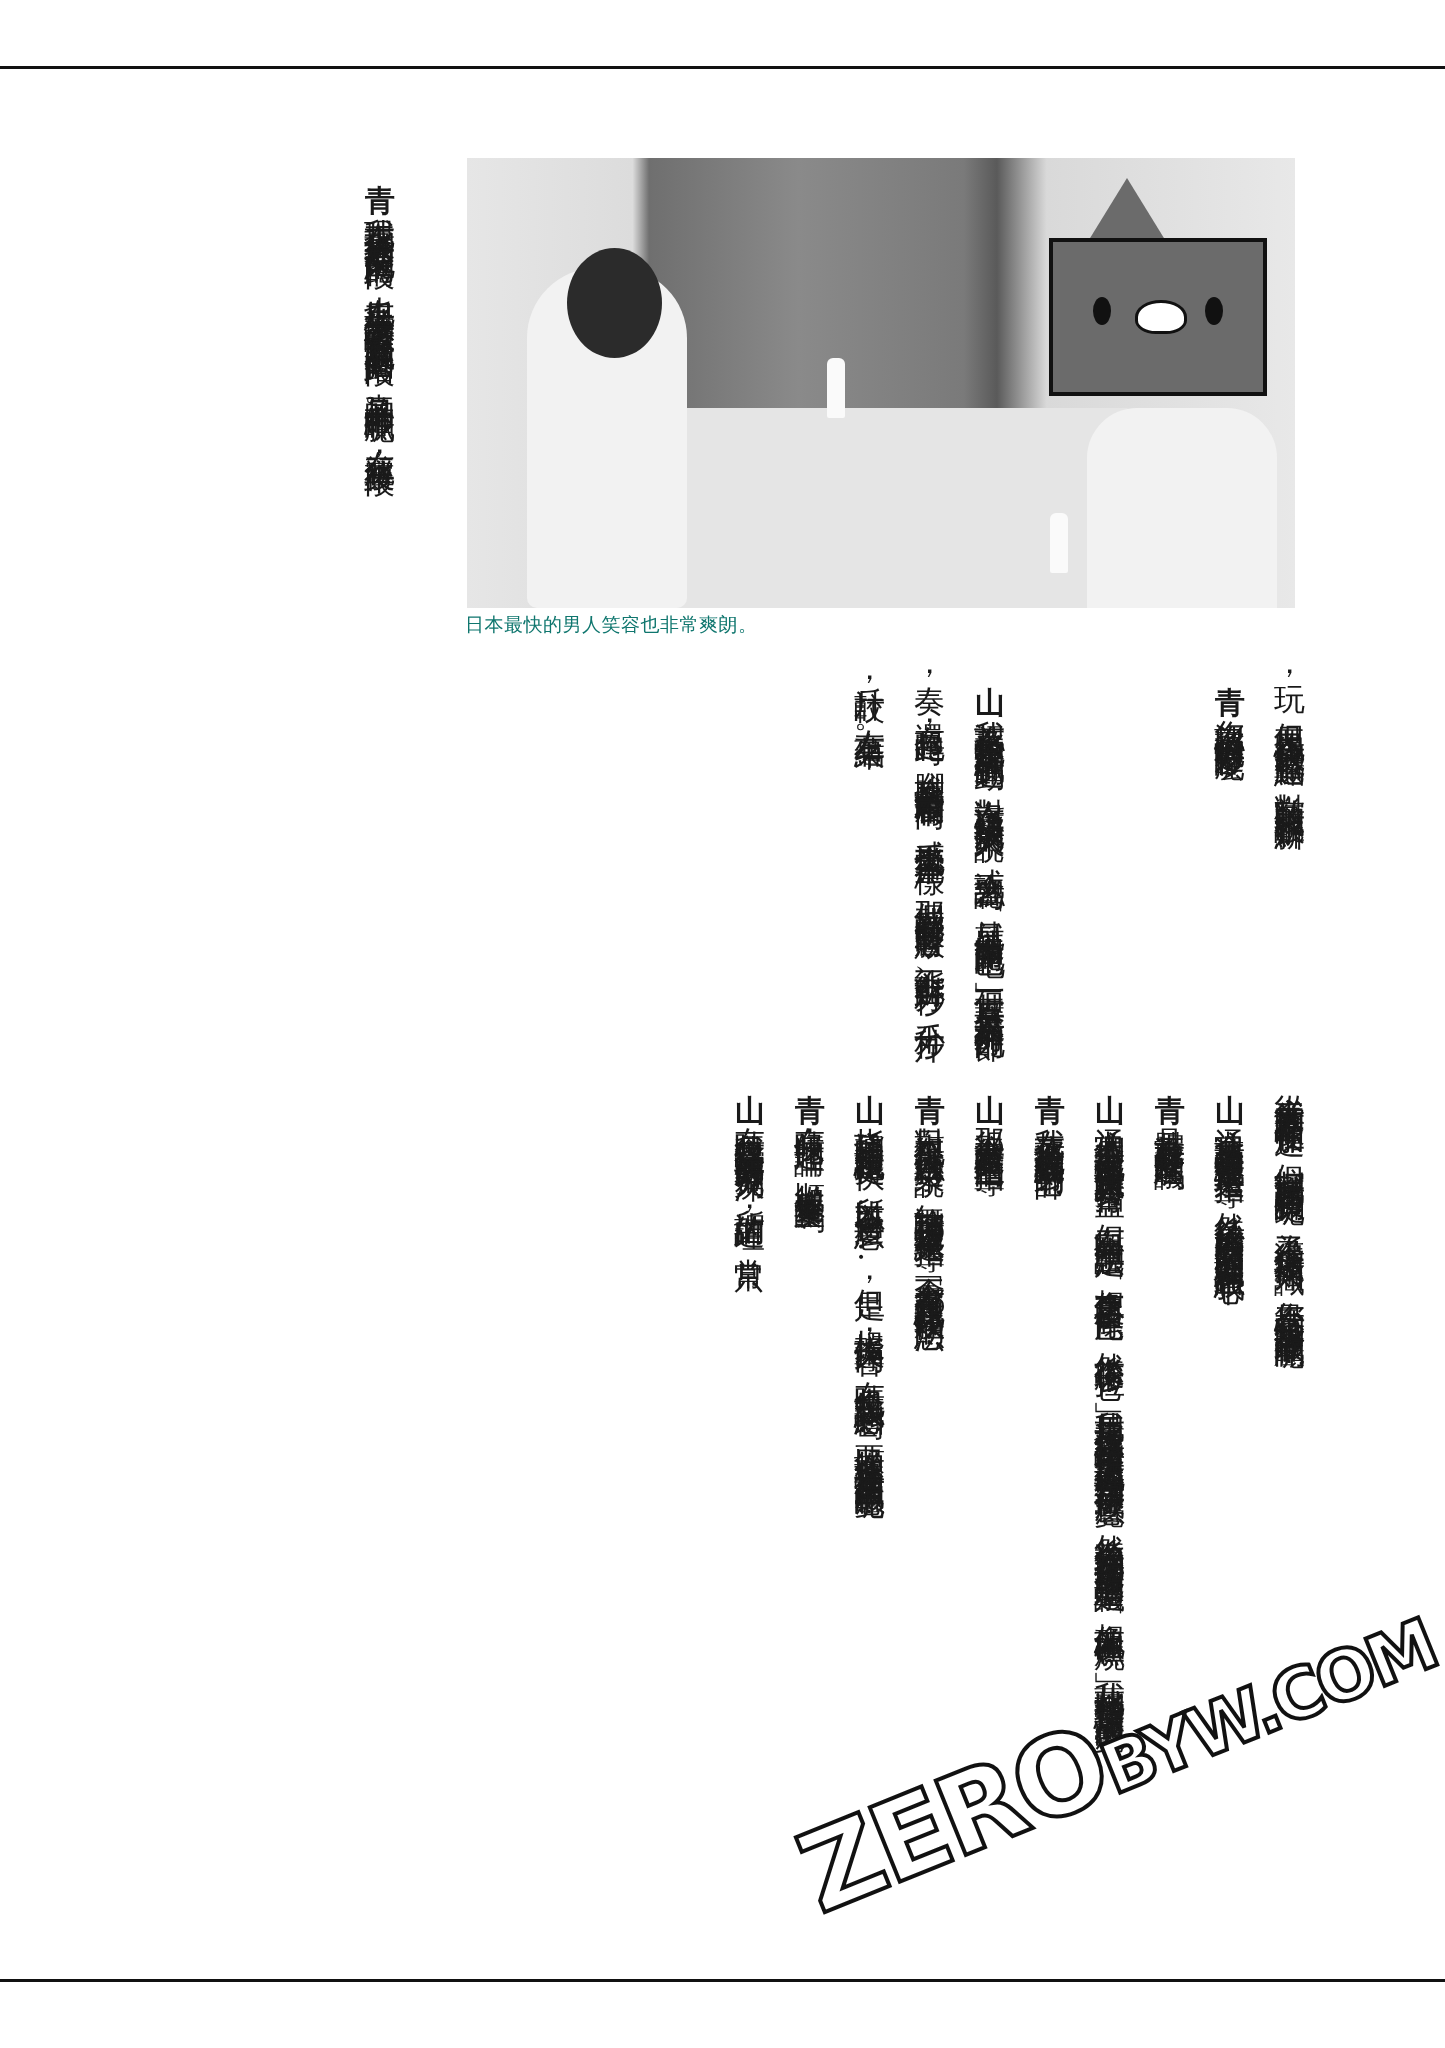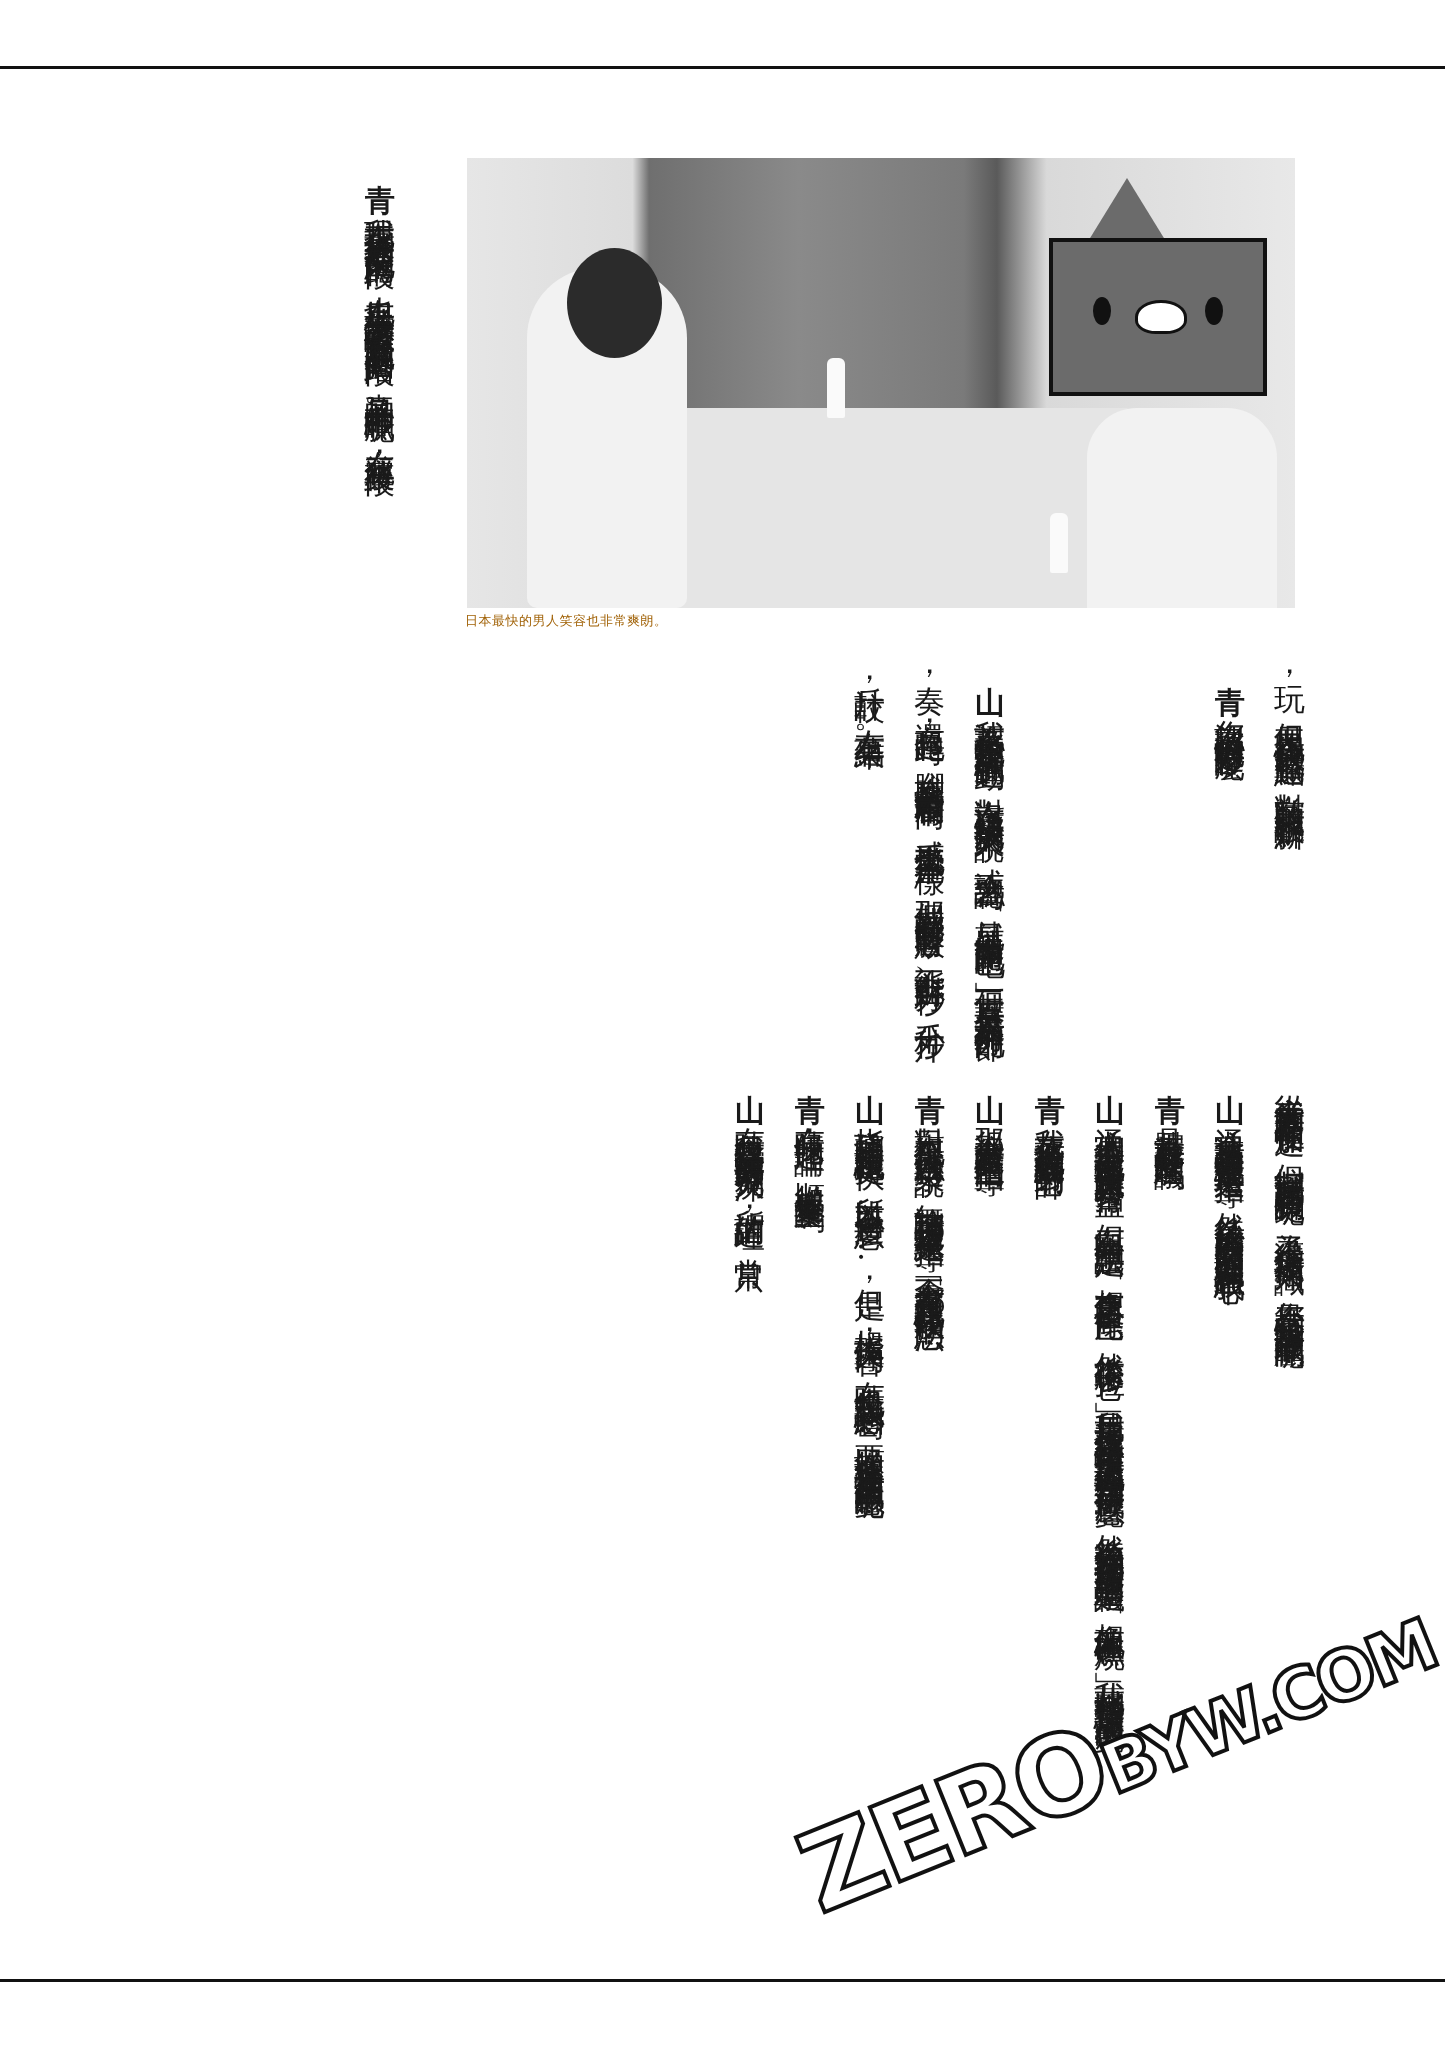--- a/index.html
+++ b/index.html
@@ -33,21 +33,21 @@
                  background: #6b6b6b; border: 4px solid #111; }
   .photo .mask .eye { position: absolute; top: 55px; width: 18px; height: 28px; background: #111; border-radius: 50%; }
   .photo .mask .eye.l { left: 40px; } .photo .mask .eye.r { right: 40px; }
   .photo .mask .beak { position: absolute; left: 82px; top: 58px; width: 46px; height: 28px;
                        background: #fff; border: 3px solid #111; border-radius: 50% 50% 40% 40%; }
   .photo .tuft { position: absolute; left: 620px; top: 20px; width: 0; height: 0;
                  border-left: 40px solid transparent; border-right: 40px solid transparent;
                  border-bottom: 65px solid #6b6b6b; }
   .photo .bottle { position: absolute; width: 18px; height: 60px; background: #fafafa; border-radius: 6px 6px 2px 2px; }
   .caption { position: absolute; left: 465px; top: 612px; font-family: Liberation Sans, sans-serif;
-             font-size: 13px; letter-spacing: 0.5px; color: #a16207; }
+             font-size: 19px; letter-spacing: 0.5px; color: #0f766e; }
 
   .watermark { position: absolute; left: 830px; top: 1810px; font-family: "DejaVu Sans", "Liberation Sans", sans-serif;
                font-weight: 900; font-size: 110px; color: #fff; letter-spacing: -4px;
                -webkit-text-stroke: 4px #111; transform: rotate(-22deg); transform-origin: left bottom; white-space: nowrap; }
   .watermark .small { font-size: 70px; }
 </style>
 </head>
 <body>
 
 <div class="rule top"></div>

